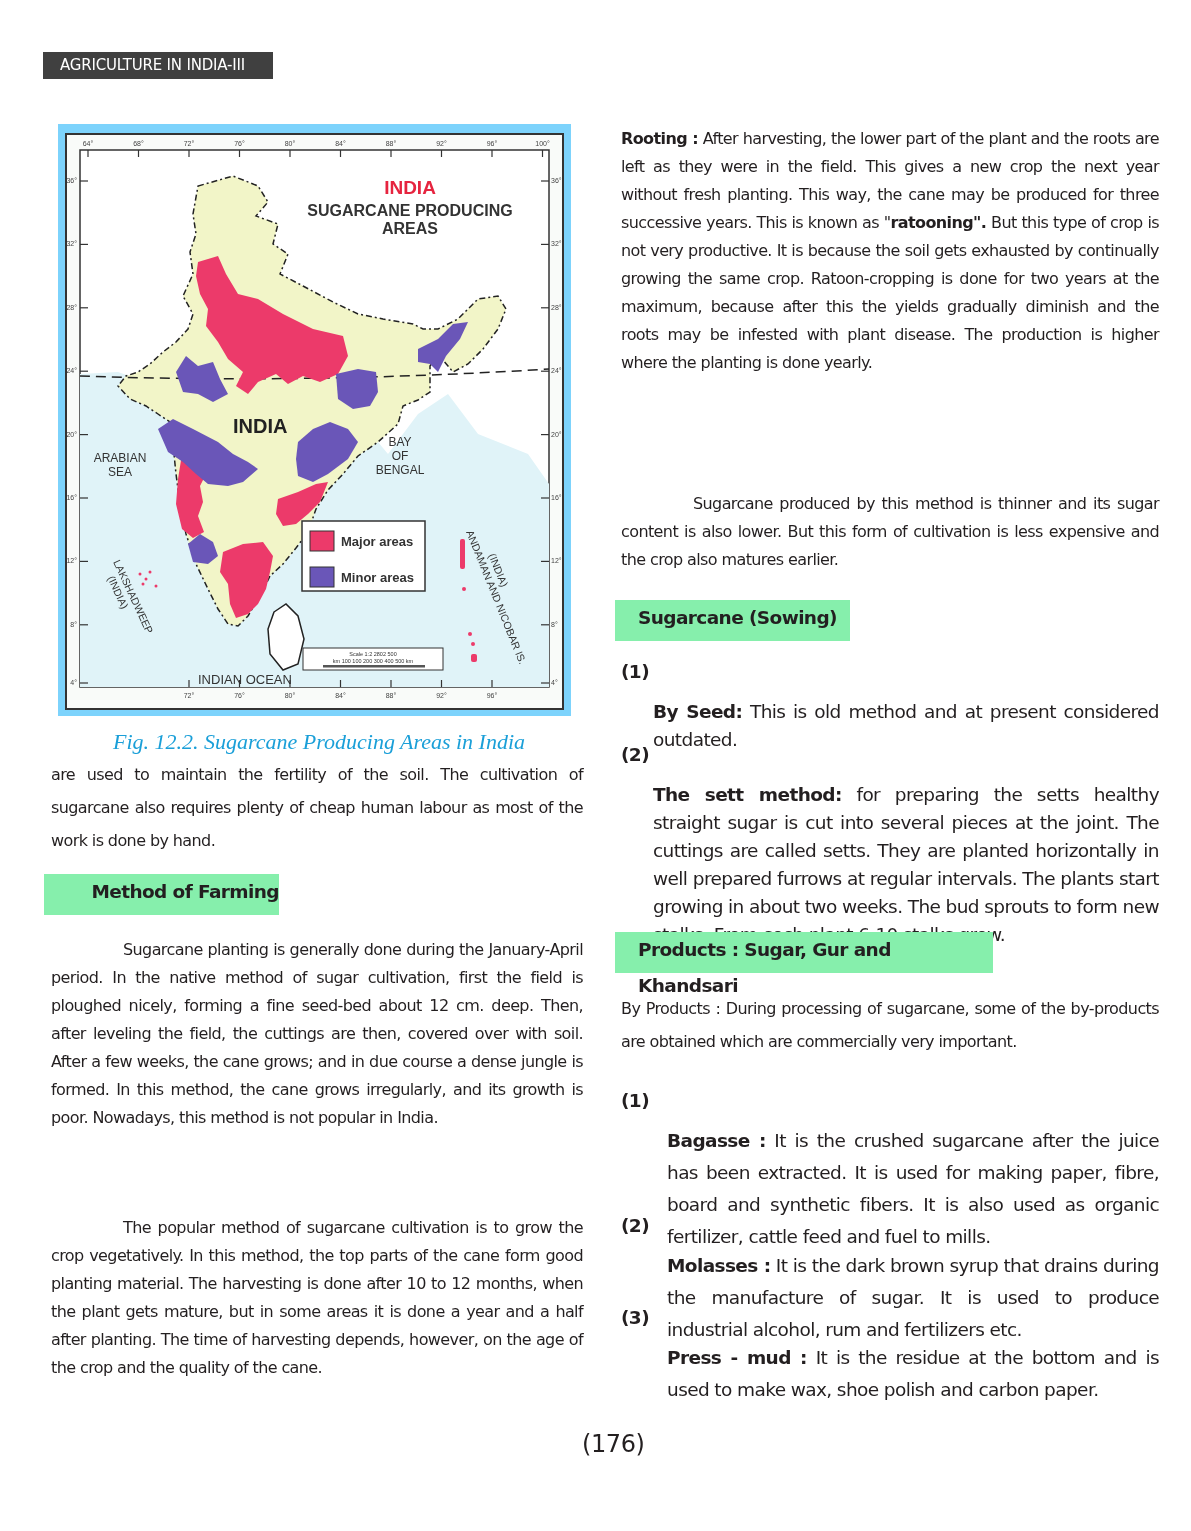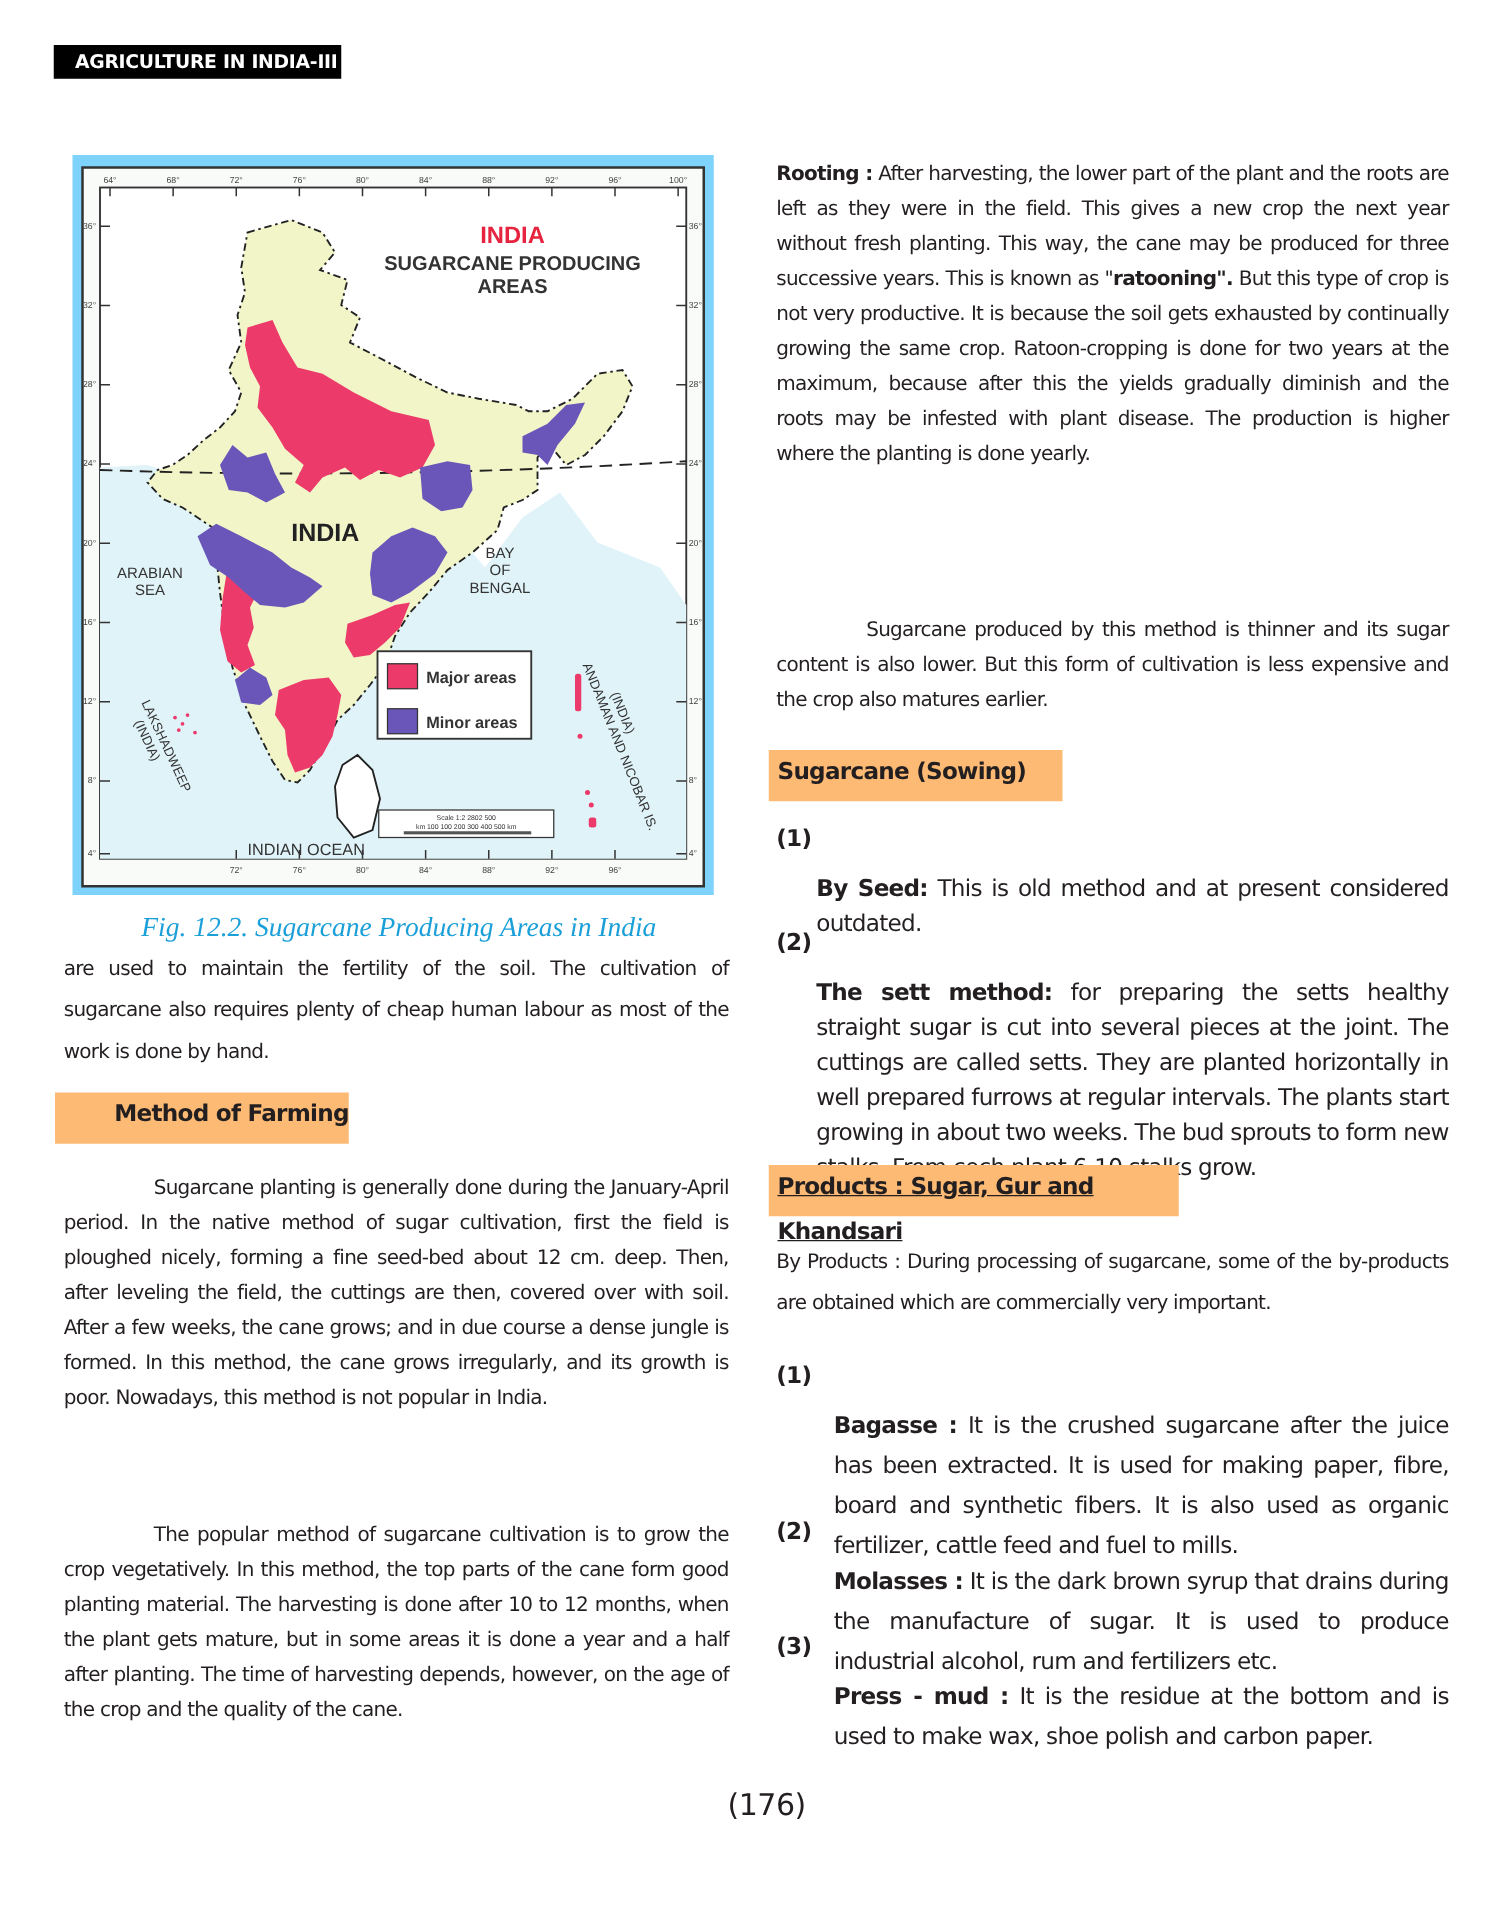--- a/index.html
+++ b/index.html
@@ -1,44 +1,44 @@
 <!DOCTYPE html>
 <html><head>
 <meta charset="utf-8">
 <style>
   * { box-sizing: border-box; margin: 0; padding: 0; }
   html, body { width: 1191px; height: 1531px; background: #ffffff; }
   body { position: relative; font-family: "DejaVu Sans", sans-serif; color: #231f20; overflow: hidden; }
 
   .chapter-tag {
-    position: absolute; left: 43px; top: 36px; width: 230px; height: 27px;
-    background: #000000; color: #ffffff; font-size: 15px; font-weight: bold;
+    position: absolute; left: 43px; top: 52px; width: 230px; height: 27px;
+    background: #404040; color: #ffffff; font-size: 15px; font-weight: normal;
     line-height: 27px; padding-left: 17px; letter-spacing: -0.2px;
   }
 
   .map-box { position: absolute; left: 58px; top: 124px; width: 513px; height: 592px; background: #7dd3fc; }
   .map-box svg { width: 100%; height: 100%; display: block; }
 
   .caption {
     position: absolute; left: 113px; top: 729px;
     font-family: "Liberation Serif", serif; font-style: italic;
     font-size: 22px; color: #1a9fd8;
   }
 
   .para {
     position: absolute; font-size: 16px; line-height: 28px;
     text-align: justify; text-align-last: left; letter-spacing: -0.6px;
   }
   .para b { font-weight: bold; }
   .indent { text-indent: 72px; }
 
   .section-head {
-    position: absolute; background: #fdba74; color: #231f20;
+    position: absolute; background: #86efac; color: #231f20;
     font-size: 18.5px; font-weight: bold; height: 41px; line-height: 36px;
-    padding-left: 7px; letter-spacing: -0.6px;
+    padding-left: 23px; letter-spacing: -0.6px;
   }
 
   .num-item { position: absolute; font-size: 18.5px; line-height: 28px; letter-spacing: -0.6px; }
   .num-item .num { position: absolute; left: 0; top: 0; font-weight: bold; }
   .num-item .body { text-align: justify; text-align-last: left; margin-top: 40px; }
   .num-item .body b { font-weight: bold; }
 
   .page-number { position: absolute; left: 582px; top: 1430px; font-size: 24px; letter-spacing: -0.4px; }
 
   .map-text { font-family: "Liberation Sans", sans-serif; }
@@ -226,21 +226,21 @@
 <div class="num-item" style="left:621px; top:658px; width:538px;">
   <span class="num">(1)</span>
   <div class="body" style="padding-left:32px;"><b>By Seed:</b><span> This is old method and at present considered outdated.</span></div>
 </div>
 
 <div class="num-item" style="left:621px; top:741px; width:538px;">
   <span class="num">(2)</span>
   <div class="body" style="padding-left:32px;"><b>The sett method:</b><span> for preparing the setts healthy straight sugar is cut into several pieces at the joint. The cuttings are called setts. They are planted horizontally in well prepared furrows at regular intervals. The plants start growing in about two weeks. The bud sprouts to form new stalks. From  cech plant 6-10 stalks grow.</span></div>
 </div>
 
-<div class="section-head" style="left:615px; top:932px; width:328px;text-decoration:underline;">Products : Sugar, Gur and  Khandsari</div>
+<div class="section-head" style="left:615px; top:932px; width:378px;">Products : Sugar, Gur and  Khandsari</div>
 
 <p class="para" style="left:621px; top:992px; width:538px; line-height:33px;">By Products : During processing of sugarcane, some of the by-products are obtained which are commercially very important.</p>
 
 <div class="num-item" style="left:621px; top:1085px; width:538px; line-height:32px;">
   <span class="num">(1)</span>
   <div class="body" style="padding-left:46px;"><b>Bagasse :</b><span> It is the crushed sugarcane after the juice has been extracted. It is used for making paper, fibre, board and synthetic fibers. It is also used as organic fertilizer, cattle feed and fuel to mills.</span></div>
 </div>
 
 <div class="num-item" style="left:621px; top:1210px; width:538px; line-height:32px;">
   <span class="num">(2)</span>

